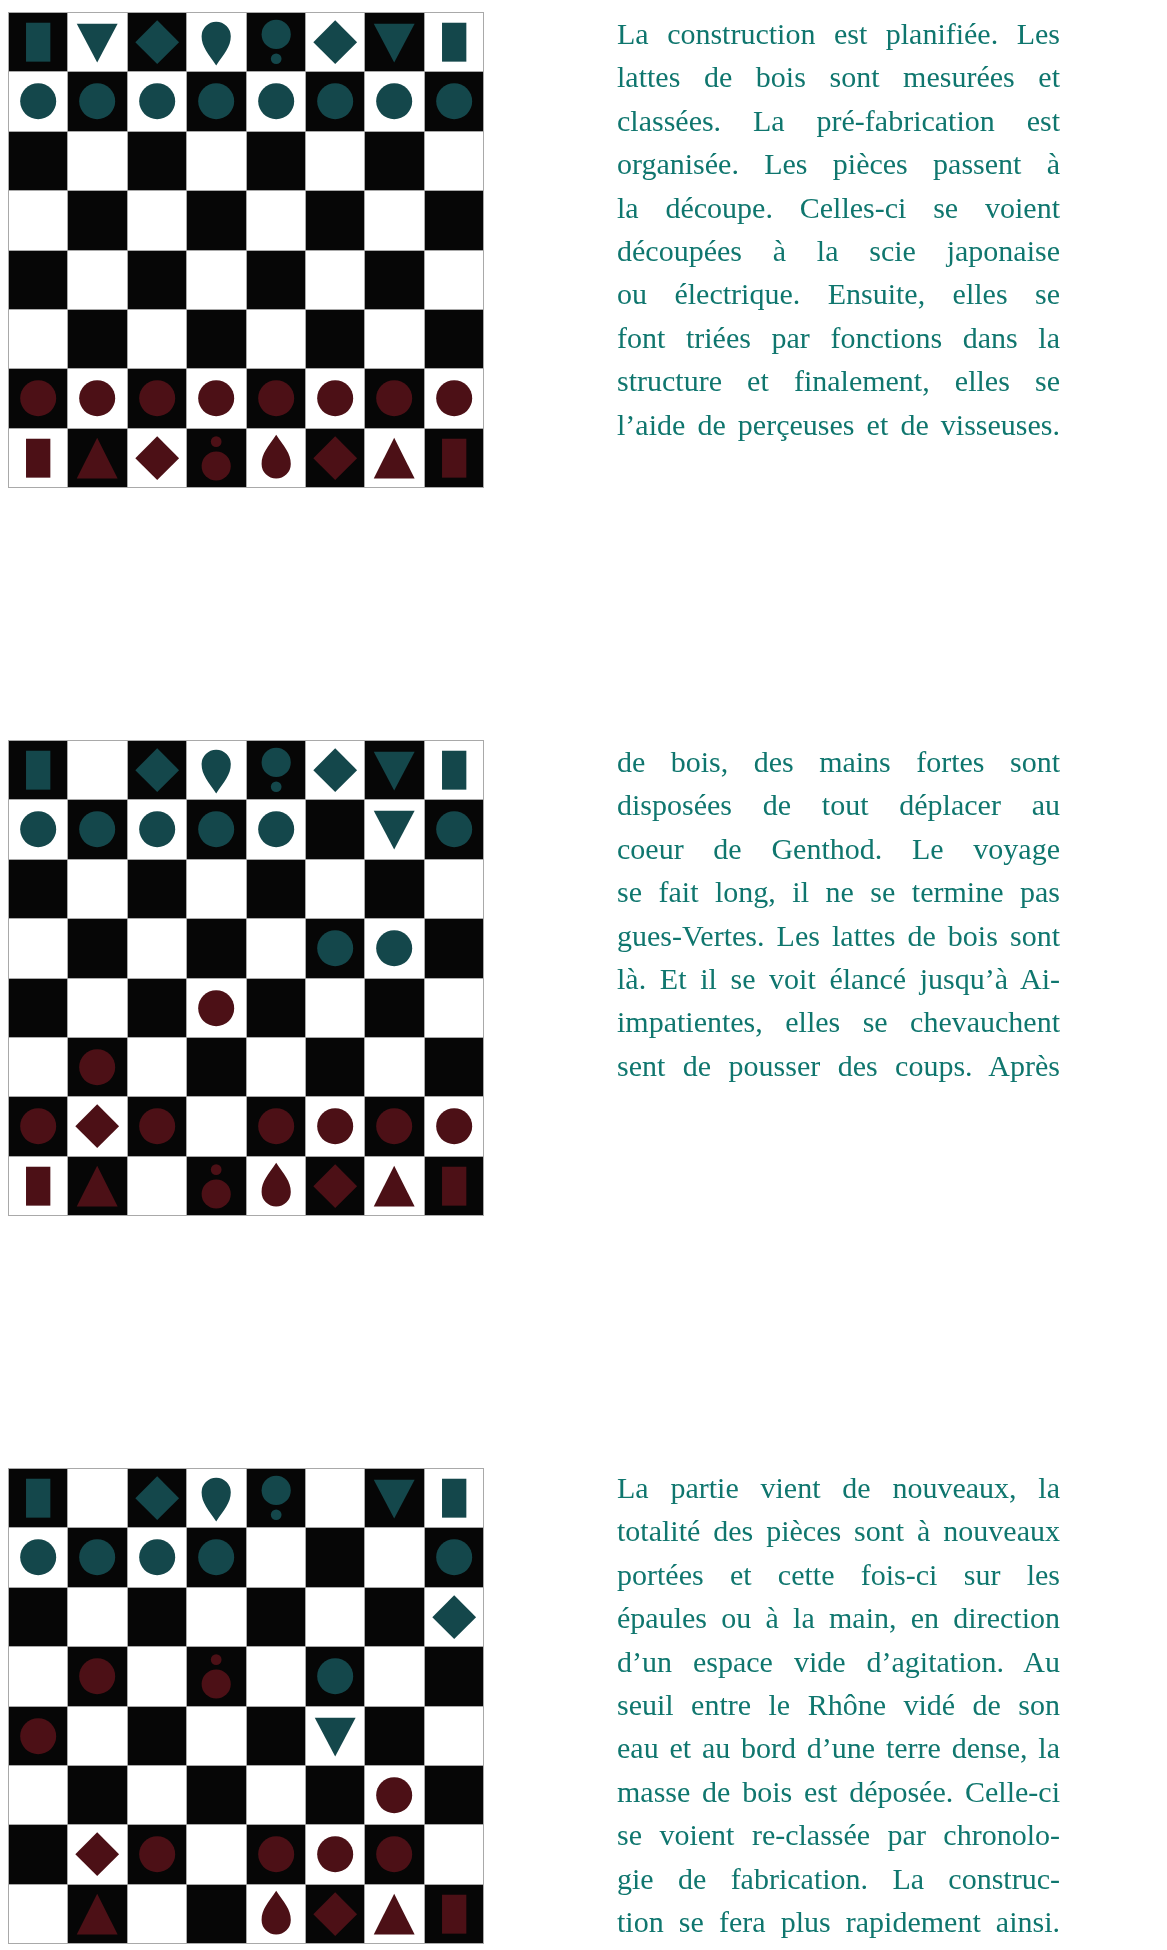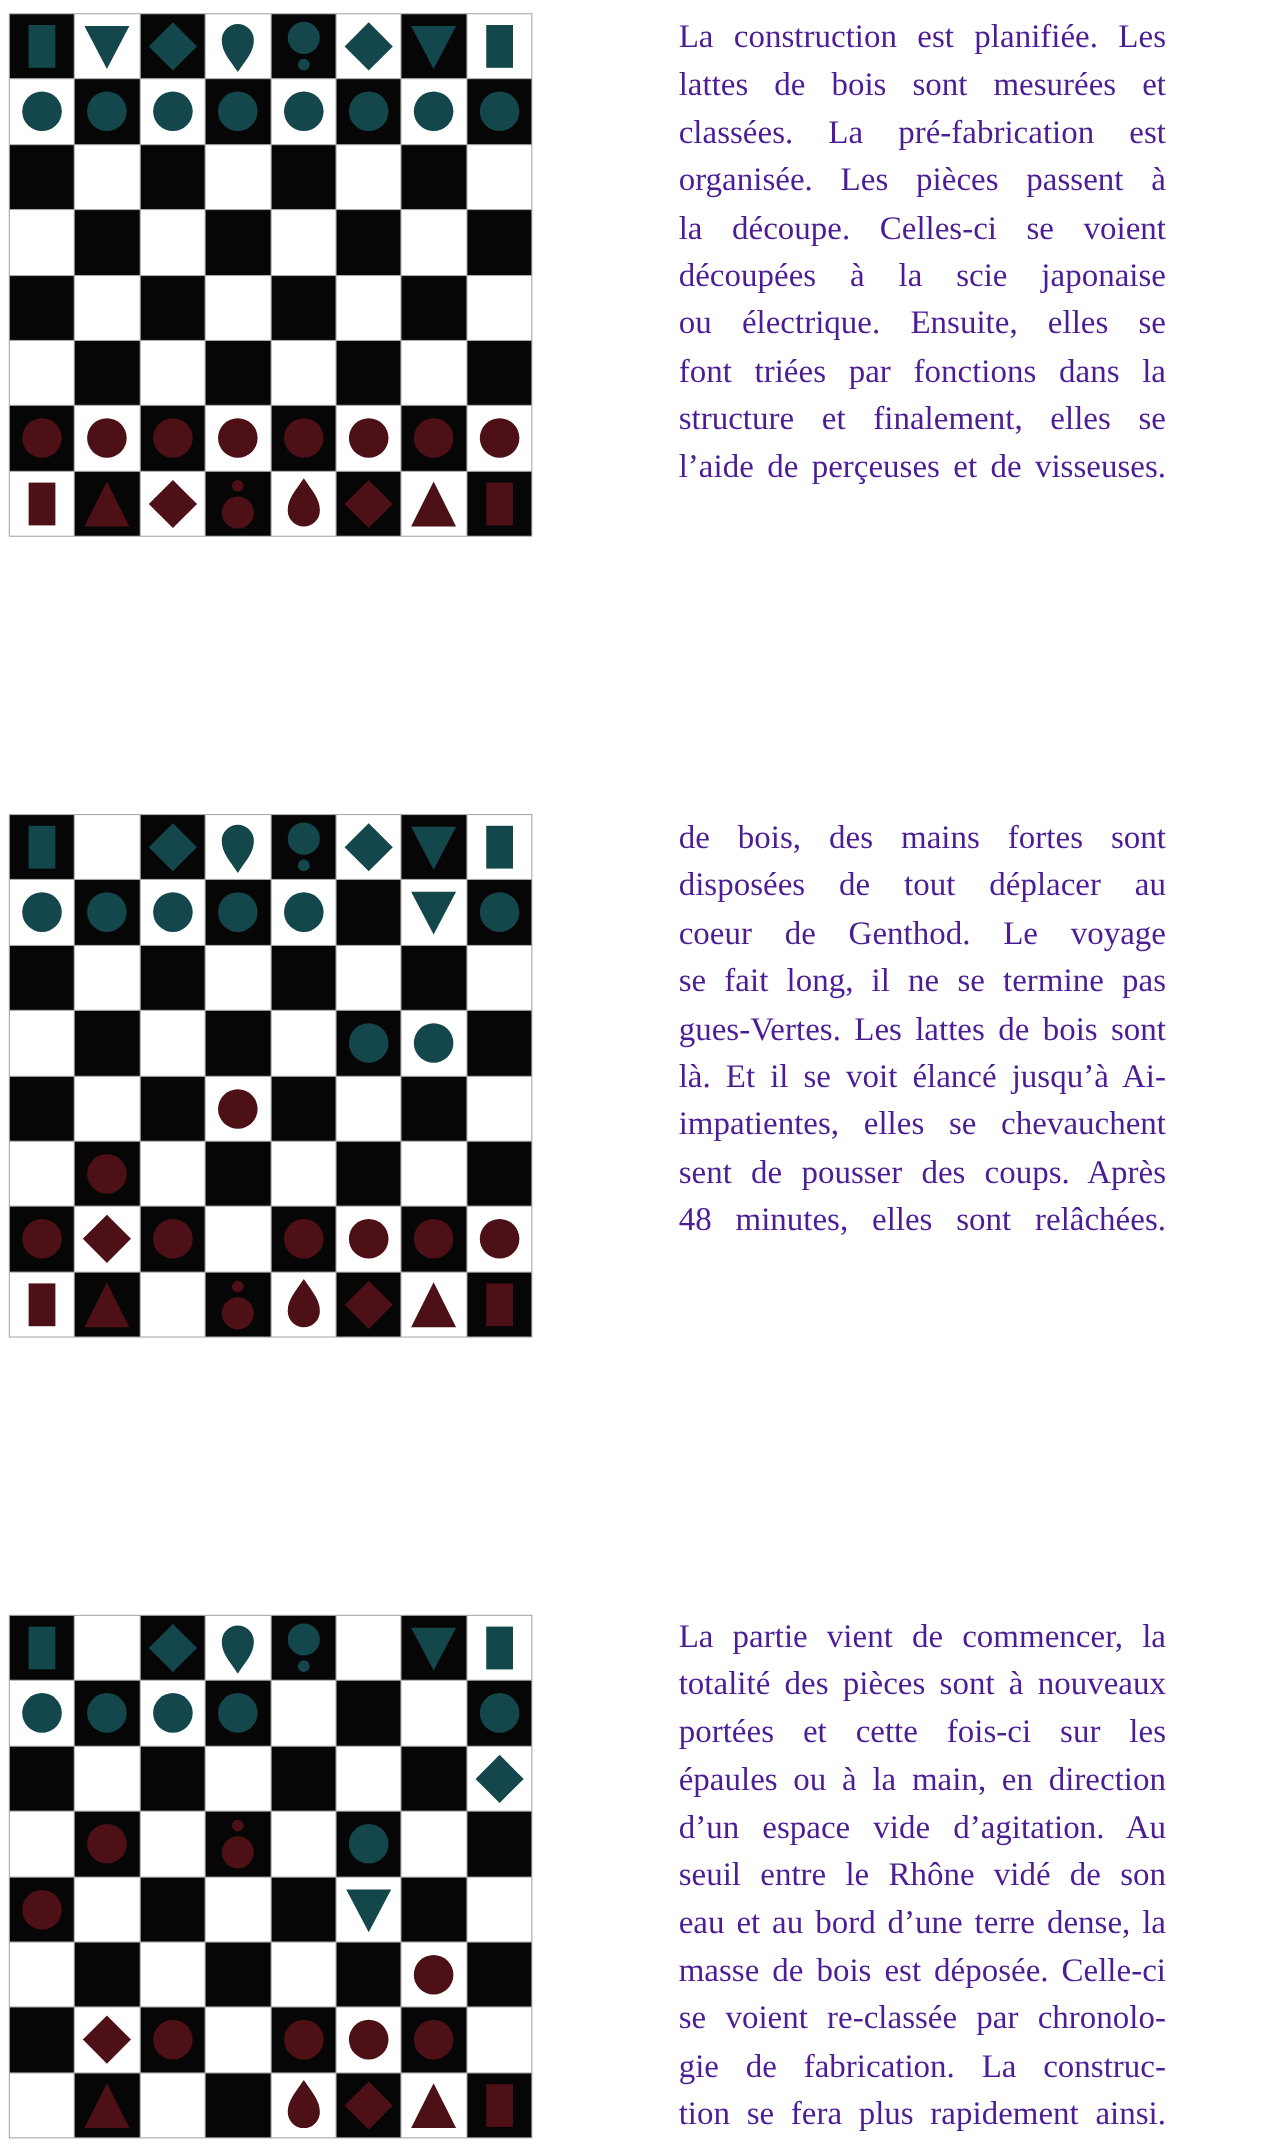--- a/index.html
+++ b/index.html
@@ -22,21 +22,21 @@
   .cell{
     position:relative;
     display:flex;align-items:center;justify-content:center;
   }
   .cell.dark{background:#060606;}
   .cell.light{background:#ffffff;}
   .cell svg{width:100%;height:100%;display:block;}
   .section-text{
     position:absolute;left:617px;
     width:443px;
-    color:#4c1d95;
+    color:#0f766e;
   }
   .pline{
     font-size:30px;
     line-height:43.4px;
     height:43.4px;
     text-align:justify;
     text-align-last:justify;
     overflow:hidden;
     white-space:normal;
   }
@@ -585,21 +585,20 @@
   </div>
 <div id="text-2" class="section-text">
     <div class="pline">de bois, des mains fortes sont</div>
     <div class="pline">disposées de tout déplacer au</div>
     <div class="pline">coeur de Genthod. Le voyage</div>
     <div class="pline">se fait long, il ne se termine pas</div>
     <div class="pline">gues-Vertes. Les lattes de bois sont</div>
     <div class="pline">là. Et il se voit élancé jusqu’à Ai-</div>
     <div class="pline">impatientes, elles se chevauchent</div>
     <div class="pline">sent de pousser des coups. Après</div>
-    <div class="pline">48 minutes, elles sont relâchées.</div>
   </div>
 
 <div id="board-3" class="section-board">
     <div class="cell dark">
       <span style="display: block; width: 100%; height: 100%;">
         <svg viewBox="0 0 60 60" fill="#14474b">
           <rect x="17.5" y="10" width="25" height="40"></rect>
         </svg>
       </span>
     </div>
@@ -825,21 +824,21 @@
     </div>
     <div class="cell dark">
       <span style="display: block; width: 100%; height: 100%;">
         <svg viewBox="0 0 60 60" fill="#4c1016">
           <rect x="17.5" y="10" width="25" height="40"></rect>
         </svg>
       </span>
     </div>
   </div>
 <div id="text-3" class="section-text">
-    <div class="pline">La partie vient de commencer, la</div>
+    <div class="pline">La partie vient de nouveaux, la</div>
     <div class="pline">totalité des pièces sont à nouveaux</div>
     <div class="pline">portées et cette fois-ci sur les</div>
     <div class="pline">épaules ou à la main, en direction</div>
     <div class="pline">d’un espace vide d’agitation. Au</div>
     <div class="pline">seuil entre le Rhône vidé de son</div>
     <div class="pline">eau et au bord d’une terre dense, la</div>
     <div class="pline">masse de bois est déposée. Celle-ci</div>
     <div class="pline">se voient re-classée par chronolo-</div>
     <div class="pline">gie de fabrication. La construc-</div>
     <div class="pline">tion se fera plus rapidement ainsi.</div>

